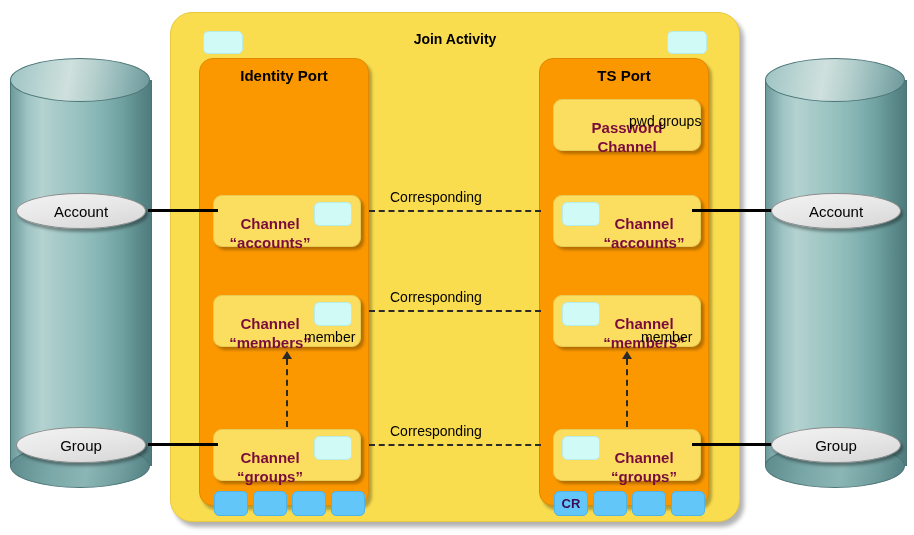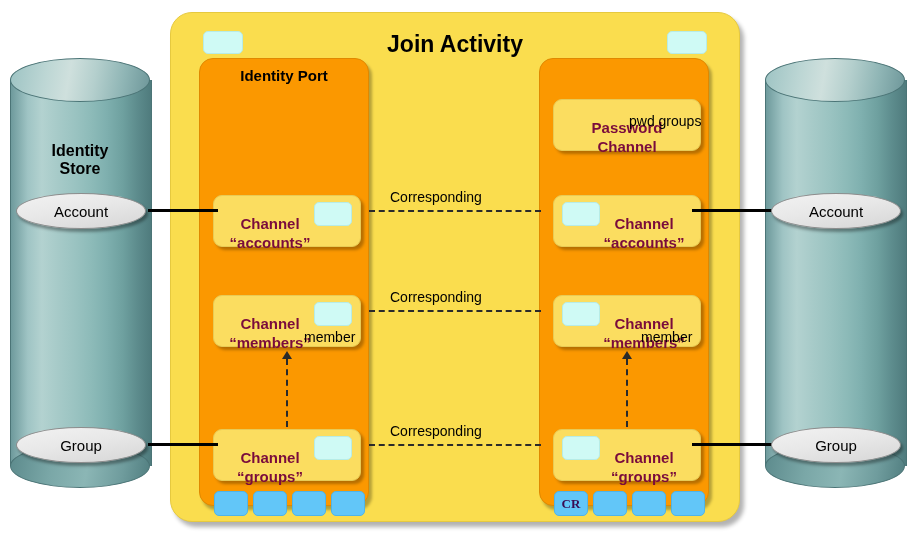--- a/index.html
+++ b/index.html
@@ -40,21 +40,21 @@
        font-size:15px;color:#000;z-index:12;}
 
   
   .hline{position:absolute;height:3px;background:#000;z-index:8;}
 
   
   #joinPanel{position:absolute;left:170px;top:12px;width:570px;height:510px;
        background:#fadd4e;border-radius:22px;
        box-shadow:4px 5px 4px rgba(0,0,0,.30);border:1px solid #e6c93f;box-sizing:border-box;}
   #joinTitle{position:absolute;left:0;top:18px;width:100%;text-align:center;
-       font-weight:bold;font-size:23px;color:#000;}
+       font-weight:bold;font-size:14px;color:#000;}
   .hdrChip{position:absolute;top:18px;width:40px;height:23px;border-radius:5px;
        background:#cffaf5;border:1px solid #b7ece6;box-sizing:border-box;}
 
   
   .port{position:absolute;background:#fb9800;border-radius:14px;
         box-shadow:3px 4px 3px rgba(0,0,0,.28);border:1px solid #e08800;box-sizing:border-box;}
   .portTitle{position:absolute;left:0;top:8px;width:100%;text-align:center;
         font-weight:bold;font-size:15px;color:#000;}
 
   
@@ -70,21 +70,21 @@
         background:#cffaf5;border:1px solid #b7ece6;box-sizing:border-box;}
 
   
   .pwdchan .txt{padding:0;}
 
   
   .blueRow{position:absolute;display:flex;gap:5px;}
   .blueChip{width:34px;height:25px;border-radius:5px;background:#62c6f8;
         border:1px solid #4fb4e8;box-sizing:border-box;
         display:flex;align-items:center;justify-content:center;
-        font-weight:bold;font-size:13px;color:#3a0b52;font-family:Liberation Serif, serif;}
+        font-weight:bold;font-size:13px;color:#3a0b52;}
 
   
   .lbl{position:absolute;font-size:14px;color:#000;white-space:nowrap;}
 
   
   .dash{position:absolute;height:0;border-top:2px dashed #2a2a2a;z-index:6;}
   .vdash{position:absolute;width:0;border-left:2px dashed #2a2a2a;z-index:6;}
   .arrowUp{position:absolute;width:0;height:0;
         border-left:5px solid transparent;border-right:5px solid transparent;
         border-bottom:8px solid #2a2a2a;z-index:7;}
@@ -96,24 +96,20 @@
 
   <div class="hline" style="left:148px;top:209px;width:70px;"></div>
   <div class="hline" style="left:148px;top:443px;width:70px;"></div>
   <div class="hline" style="left:692px;top:209px;width:82px;"></div>
   <div class="hline" style="left:692px;top:443px;width:82px;"></div>
 
   <div class="cyl" style="left:10px;top:58px;width:140px;height:430px;">
     <div class="body"></div>
     <div class="bot"></div>
     <div class="top"></div>
-    <div class="cname" style="top:84px;">
-      <span>Identity</span><br>
-      <span>Store</span>
-    </div>
   </div>
   <div class="ell" style="left:16px;top:193px;width:128px;height:34px;">Account</div>
   <div class="ell" style="left:16px;top:427px;width:128px;height:34px;">Group</div>
 
   <div class="cyl" style="left:765px;top:58px;width:140px;height:430px;">
     <div class="body"></div>
     <div class="bot"></div>
     <div class="top"></div>
   </div>
   <div class="ell" style="left:771px;top:193px;width:128px;height:34px;">Account</div>
@@ -157,20 +153,21 @@
 
       <div class="blueRow" style="left:14px;top:432px;">
         <div class="blueChip"></div>
         <div class="blueChip"></div>
         <div class="blueChip"></div>
         <div class="blueChip"></div>
       </div>
     </div>
 
     <div class="port" style="left:368px;top:45px;width:170px;height:448px;">
+      <div class="portTitle">TS Port</div>
 
       <div class="chan pwdchan" style="left:13px;top:40px;width:148px;height:52px;">
         <div class="txt">
           <span>Password</span>
           <span>Channel</span>
         </div>
       </div>
 
       <div class="chan" style="left:13px;top:136px;width:148px;height:52px;">
         <div class="txt padL">

